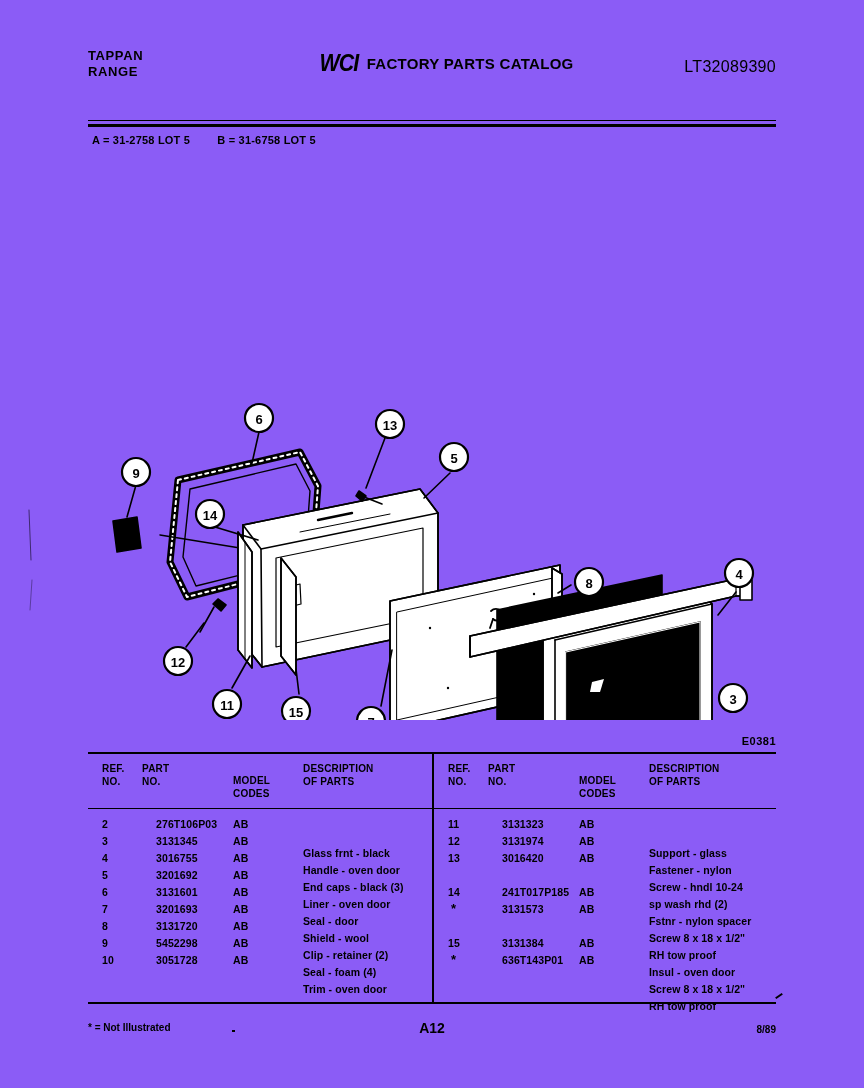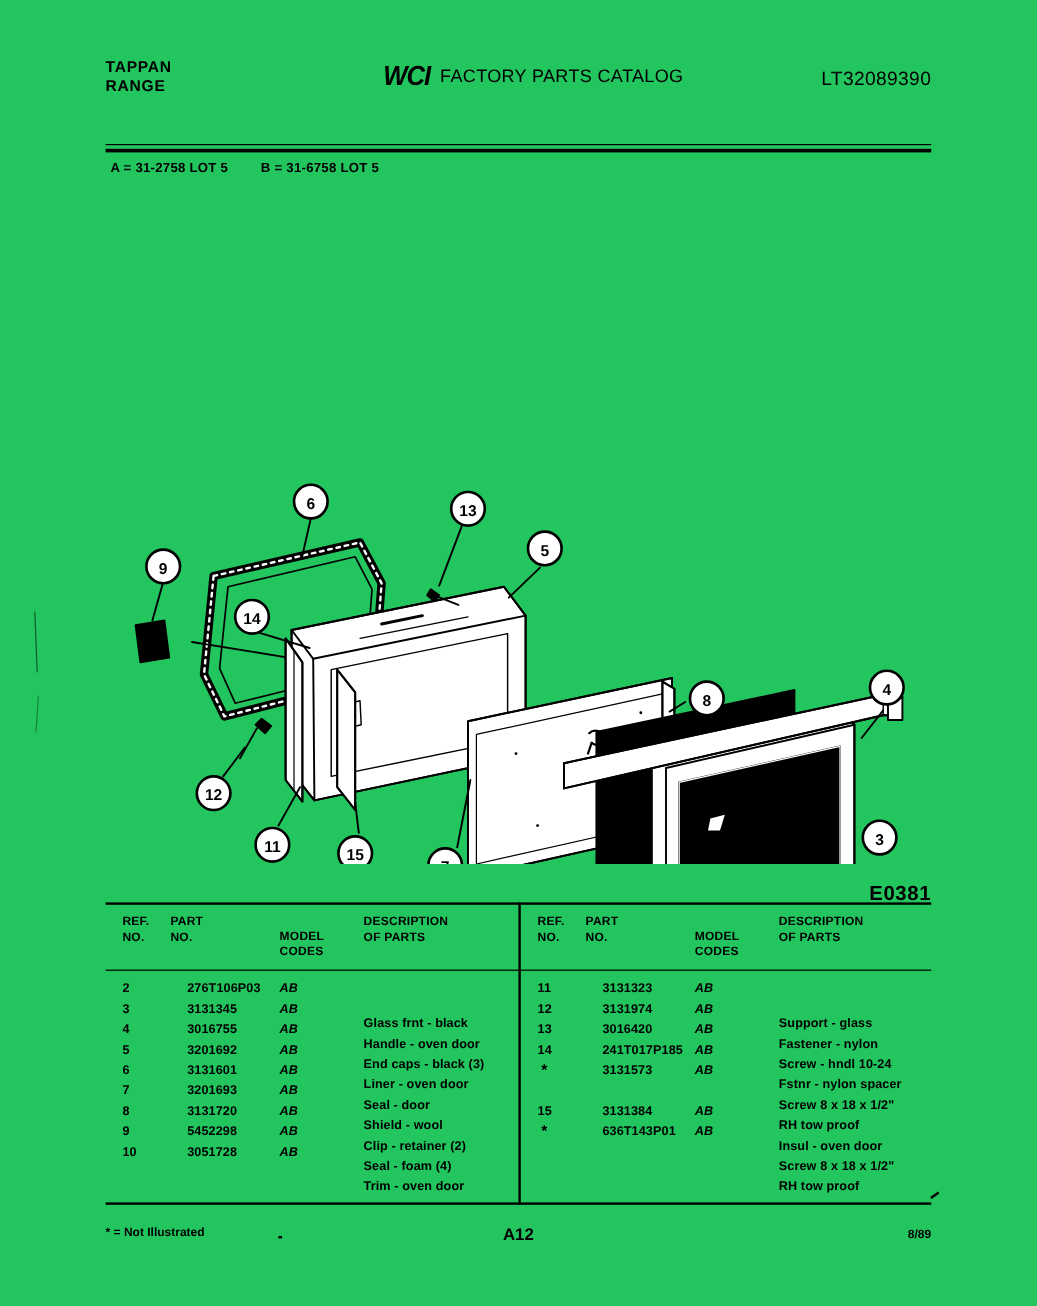--- a/index.html
+++ b/index.html
@@ -14,21 +14,21 @@
     font-family: "Liberation Sans", sans-serif;
     color: #000000;
     overflow: hidden;
   }
 
   .page {
     position: absolute;
     left: 0; top: 0;
     width: 864px;
     height: 1088px;
-    background: #22c55e;
+    background: #8b5cf6;
   }
 
   
   .header {
     position: absolute;
     left: 0; top: 0;
     width: 864px;
     height: 120px;
   }
   .brand {
@@ -53,21 +53,21 @@
   .wci-logo {
     font-size: 23px;
     font-weight: bold;
     font-style: italic;
     letter-spacing: -1px;
     font-family: "Liberation Sans", sans-serif;
     transform: scaleX(0.93);
   }
   .catalog-title {
     font-size: 15px;
-    font-weight: normal;
+    font-weight: bold;
     letter-spacing: 0.3px;
     white-space: nowrap;
     text-align: right;
   }
   .catalog-number {
     position: absolute;
     right: 88px;
     top: 58px;
     font-size: 16px;
     font-weight: normal;
@@ -108,21 +108,21 @@
     top: 180px;
     width: 864px;
     height: 540px;
   }
   .diagram svg { display: block; }
 
   .dwg-ref {
     position: absolute;
     right: 88px;
     top: 735px;
-    font-size: 17px;
+    font-size: 11px;
     font-weight: bold;
     letter-spacing: 0.5px;
   }
 
   
   .table-area {
     position: absolute;
     left: 88px;
     top: 752px;
     width: 688px;
@@ -189,21 +189,21 @@
     font-weight: bold;
     letter-spacing: 0.1px;
   }
   .trow .cell {
     position: absolute;
     top: 0;
     white-space: nowrap;
   }
   .cell.c-ref  { left: 14px; width: 34px; text-align: left;}
   .cell.c-part { left: 68px; }
-  .cell.c-code { left: 145px; font-style: italic; }
+  .cell.c-code { left: 145px; }
   .cell.c-desc { left: 215px; margin-top: 29px; }
 
   .cell.star { left: 17px; font-size: 13px; line-height: 11px; }
 
   
   .footer {
     position: absolute;
     left: 88px;
     top: 1022px;
     width: 688px;
@@ -558,20 +558,26 @@
             <span class="cell c-code">AB</span>
             <span class="cell c-desc">Fastener - nylon</span>
           </div>
           <div class="trow">
             <span class="cell c-ref">13</span>
             <span class="cell c-part">3016420</span>
             <span class="cell c-code">AB</span>
             <span class="cell c-desc">Screw - hndl 10-24</span>
           </div>
           <div class="trow">
+            <span class="cell c-ref"></span>
+            <span class="cell c-part"></span>
+            <span class="cell c-code"></span>
+            <span class="cell c-desc">sp wash rhd (2)</span>
+          </div>
+          <div class="trow">
             <span class="cell c-ref">14</span>
             <span class="cell c-part">241T017P185</span>
             <span class="cell c-code">AB</span>
             <span class="cell c-desc">Fstnr - nylon spacer</span>
           </div>
           <div class="trow">
             <span class="cell c-ref star">*</span>
             <span class="cell c-part">3131573</span>
             <span class="cell c-code">AB</span>
             <span class="cell c-desc">Screw 8 x 18 x 1/2"</span>

